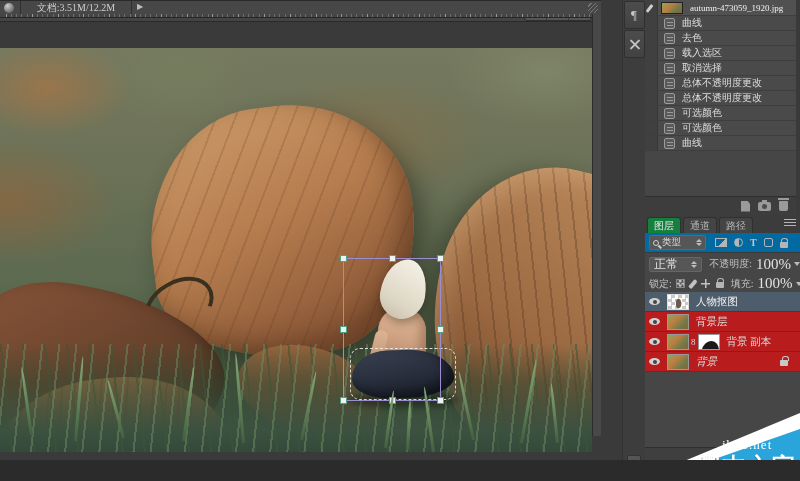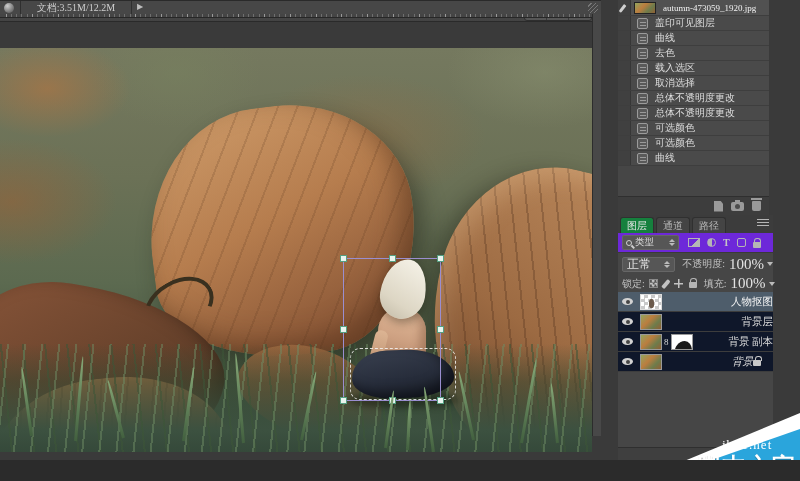--- a/index.html
+++ b/index.html
@@ -111,21 +111,21 @@
   .dock-btn{ width:21px; height:28px; margin:1px auto 0; background:linear-gradient(#4c4c4c,#424242);
     border:1px solid #2f2f2f; border-radius:2px; display:flex; align-items:center; justify-content:center;
     color:#c9c9c9; font-size:13px; }
   .xicon{ position:relative; width:13px; height:13px; }
   .xicon::before,.xicon::after{ content:""; position:absolute; left:6px; top:0; width:2px; height:13px;
     background:#c3c3c3; border-radius:1px; }
   .xicon::before{ transform:rotate(45deg);} .xicon::after{ transform:rotate(-45deg);}
   .dock-mini{ position:absolute; left:4px; top:455px; width:14px; height:13px; border-radius:2px;
     background:#555 linear-gradient(#999,#999) center 4px/8px 1px no-repeat; border:1px solid #333;}
   
-  .panels{ position:absolute; left:618px; top:0; width:155px; height:481px; background:#464646; }
+  .panels{ position:absolute; left:645px; top:0; width:155px; height:481px; background:#464646; }
   .panels-scroll{ position:absolute; right:0; top:0; width:4px; height:215px; background:#3a3a3a; }
   .hist-row{ position:relative; height:15px; background:#4a4a4a; border-bottom:1px solid #3e3e3e;
     display:flex; align-items:center; }
   .hist-snap{ height:16px; background:#515151; }
   .hist-well{ width:13px; height:100%; background:#404040; border-right:1px solid #363636; flex:0 0 13px;
     position:relative;}
   .histbrush{ position:absolute; left:3px; top:4px; width:3px; height:9px; background:#cfcfcf;
     border-radius:1px 1px 2px 2px; transform:rotate(38deg); }
   .hist-thumb{ width:22px; height:12px; margin-left:3px; border:1px solid #222; flex:0 0 22px;
     background:linear-gradient(135deg,#93a55e,#bb7d3f 40%,#6d7c4b 70%,#925f33); }
@@ -147,21 +147,21 @@
   .trash::before{ content:""; position:absolute; left:-1px; top:-3px; width:11px; height:2px; background:#9a9a9a; }
   
   .ltabs{ position:absolute; left:0; top:215px; width:155px; height:18px; background:#3c3c3c;
     display:flex; align-items:flex-end; padding-left:2px; gap:2px; }
   .ltab{ height:16px; padding:0 6px; font-size:10px; color:#b9b9b9; background:#444;
     border:1px solid #303030; border-bottom:none; border-radius:3px 3px 0 0; line-height:15px; }
   .ltab.active{ background:#15803d; color:#e8e8e8; }
   .panelmenu{ position:absolute; right:4px; top:219px; width:12px; height:9px;
     background:repeating-linear-gradient(#b5b5b5 0 1px,transparent 1px 3px); }
   .lrow{ position:absolute; left:0; width:155px; display:flex; align-items:center; }
-  .filter-row{ top:233px; height:20px; background:#6d28d9; border-bottom:1px solid #3a3a3a; padding-left:4px;}
+  .filter-row{ top:233px; height:20px; background:#0369a1; border-bottom:1px solid #3a3a3a; padding-left:4px;}
   .kindbox{ width:57px; height:15px; background:#565656; border:1px solid #666; border-radius:2px;
     display:flex; align-items:center; padding:0 3px; gap:3px; }
   .mag{ position:relative; width:6px; height:6px; border:1px solid #cfcfcf; border-radius:50%; flex:0 0 6px;}
   .mag::after{ content:""; position:absolute; left:4px; top:5px; width:4px; height:1.5px; background:#cfcfcf;
     transform:rotate(45deg); }
   .kind-label{ font-size:9.5px; color:#ddd; flex:1; }
   .updown{ display:flex; flex-direction:column; gap:1px; }
   .updown i{ width:0; height:0; border-left:3px solid transparent; border-right:3px solid transparent; }
   .updown .up{ border-bottom:3px solid #bbb; } .updown .dn{ border-top:3px solid #bbb; }
   .ficons{ display:flex; gap:7px; margin-left:9px; align-items:center; }
@@ -184,22 +184,22 @@
     border-top:4px solid #bbb; margin-left:3px; }
   .lock-row{ top:275px; height:17px; padding-left:4px; }
   .lockicons{ display:flex; gap:6px; align-items:center; margin-left:4px; }
   .checker{ width:9px; height:9px; background:repeating-conic-gradient(#c2c2c2 0 25%,#555 0 50%);
     background-size:4.5px 4.5px; border:1px solid #888;}
   .brushi{ width:4px; height:10px; background:#c2c2c2; border-radius:2px 2px 1px 1px; transform:rotate(40deg); }
   .plusi{ width:9px; height:9px;
     background:
       linear-gradient(#c2c2c2,#c2c2c2) center/9px 1.5px no-repeat,
       linear-gradient(#c2c2c2,#c2c2c2) center/1.5px 9px no-repeat; }
-  .layerlist{ position:absolute; left:0; top:292px; width:155px;text-align:right; }
-  .layer-row{ position:relative; height:20px; display:flex; align-items:center; background:#0f172a;
+  .layerlist{ position:absolute; left:0; top:292px; width:155px; }
+  .layer-row{ position:relative; height:20px; display:flex; align-items:center; background:#b91c1c;
     border-bottom:1px solid #3d3d3d; padding-left:4px; }
   .layer-row.selected{ background:#4e5d6b; }
   .eye{ position:relative; width:11px; height:7px; border-radius:50%; background:#d2d2d2; flex:0 0 11px; }
   .eye::after{ content:""; position:absolute; left:3.5px; top:1.5px; width:4px; height:4px; border-radius:50%;
     background:#454545; }
   .lthumb{ width:22px; height:16px; margin-left:7px; border:1px solid #999; flex:0 0 22px;
     background:linear-gradient(135deg,#93a55e,#bb7d3f 40%,#6d7c4b 70%,#925f33); }
   .lthumb.checkerboard{ position:relative;
     background:repeating-conic-gradient(#c9c9c9 0 25%,#fff 0 50%); background-size:7px 7px;
     border:1px solid #ddd; }
@@ -377,25 +377,20 @@
     <div>
       <div class="hist-row hist-snap">
         <div class="hist-well">
             <span class="histbrush"></span>
           </div>
         <div class="hist-thumb"></div>
         <span class="hist-label">autumn-473059_1920.jpg</span>
       </div>
       <div>
 
-          <div class="hist-row">
-            <div class="hist-well"></div>
-            <span class="hstate"></span>
-            <span class="hist-label">盖印可见图层</span>
-          </div>
 
           <div class="hist-row">
             <div class="hist-well"></div>
             <span class="hstate"></span>
             <span class="hist-label">曲线</span>
           </div>
 
           <div class="hist-row">
             <div class="hist-well"></div>
             <span class="hstate"></span>

